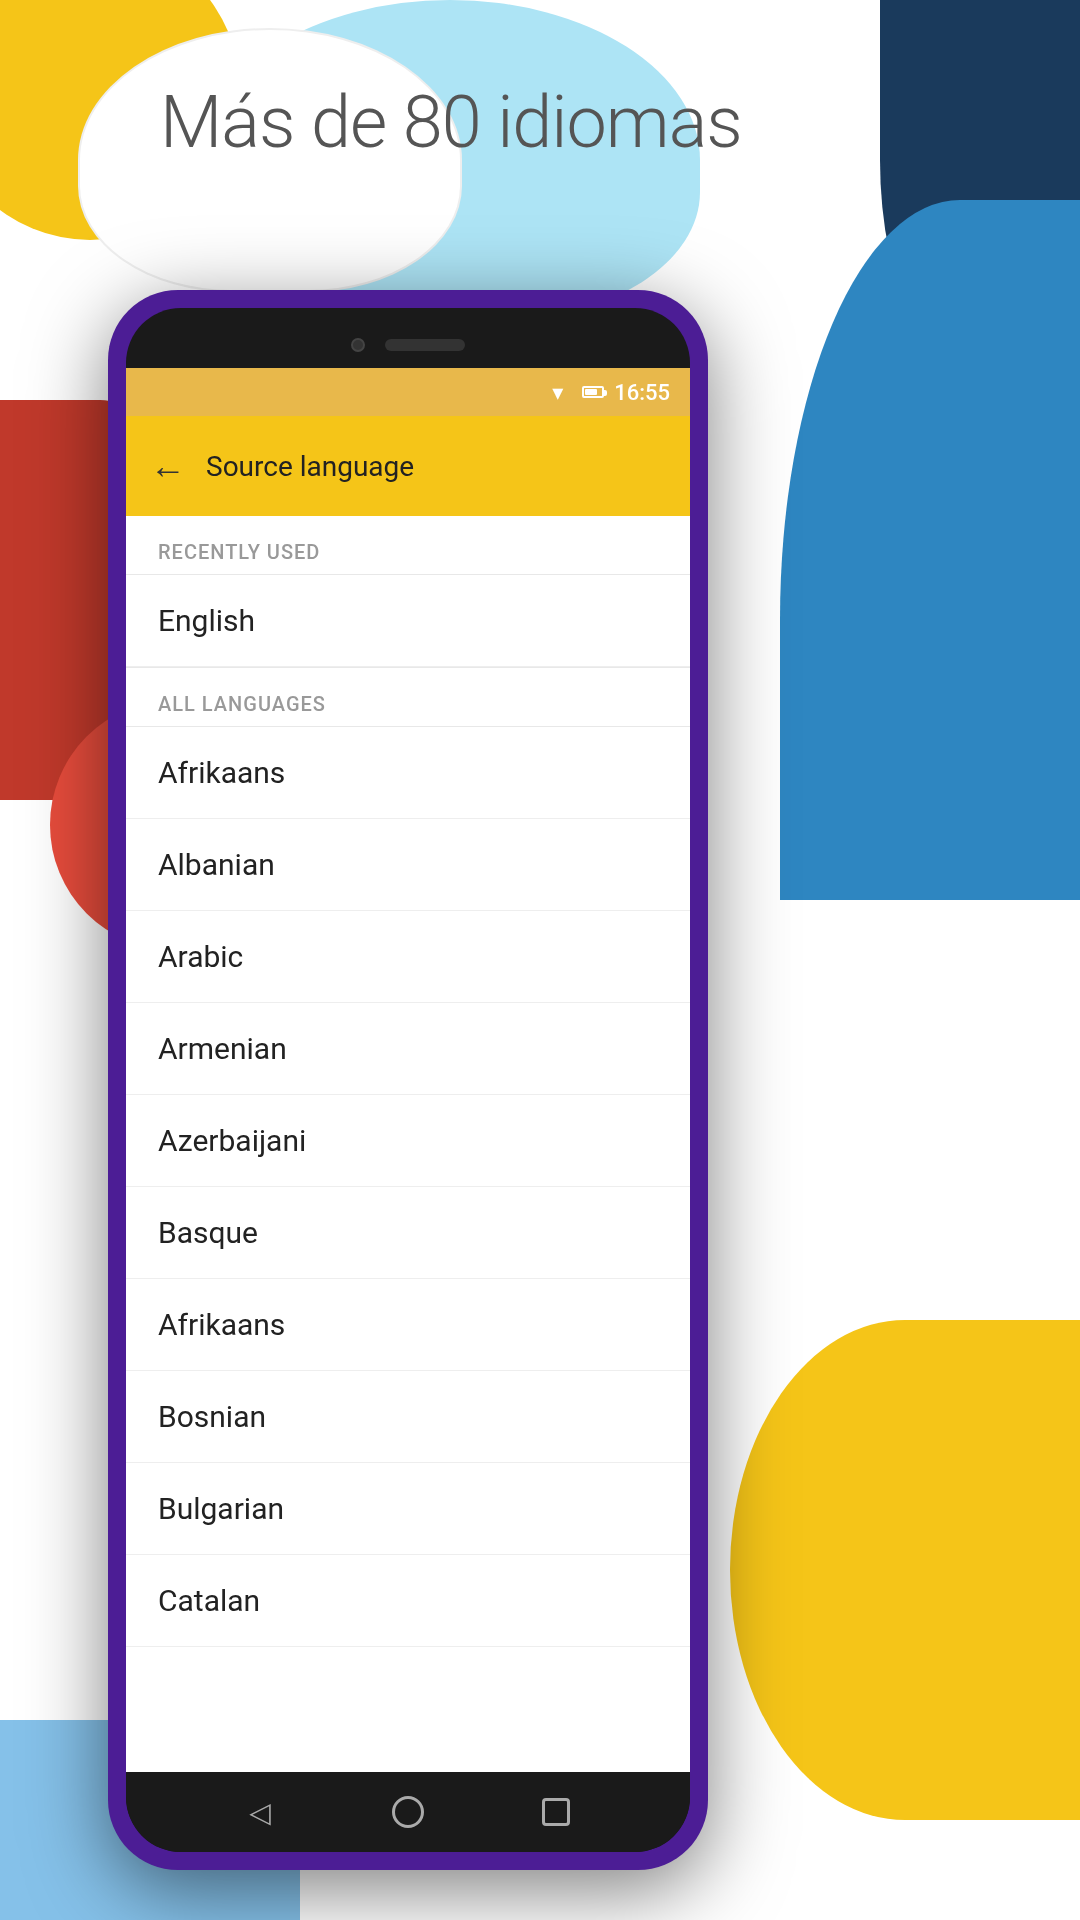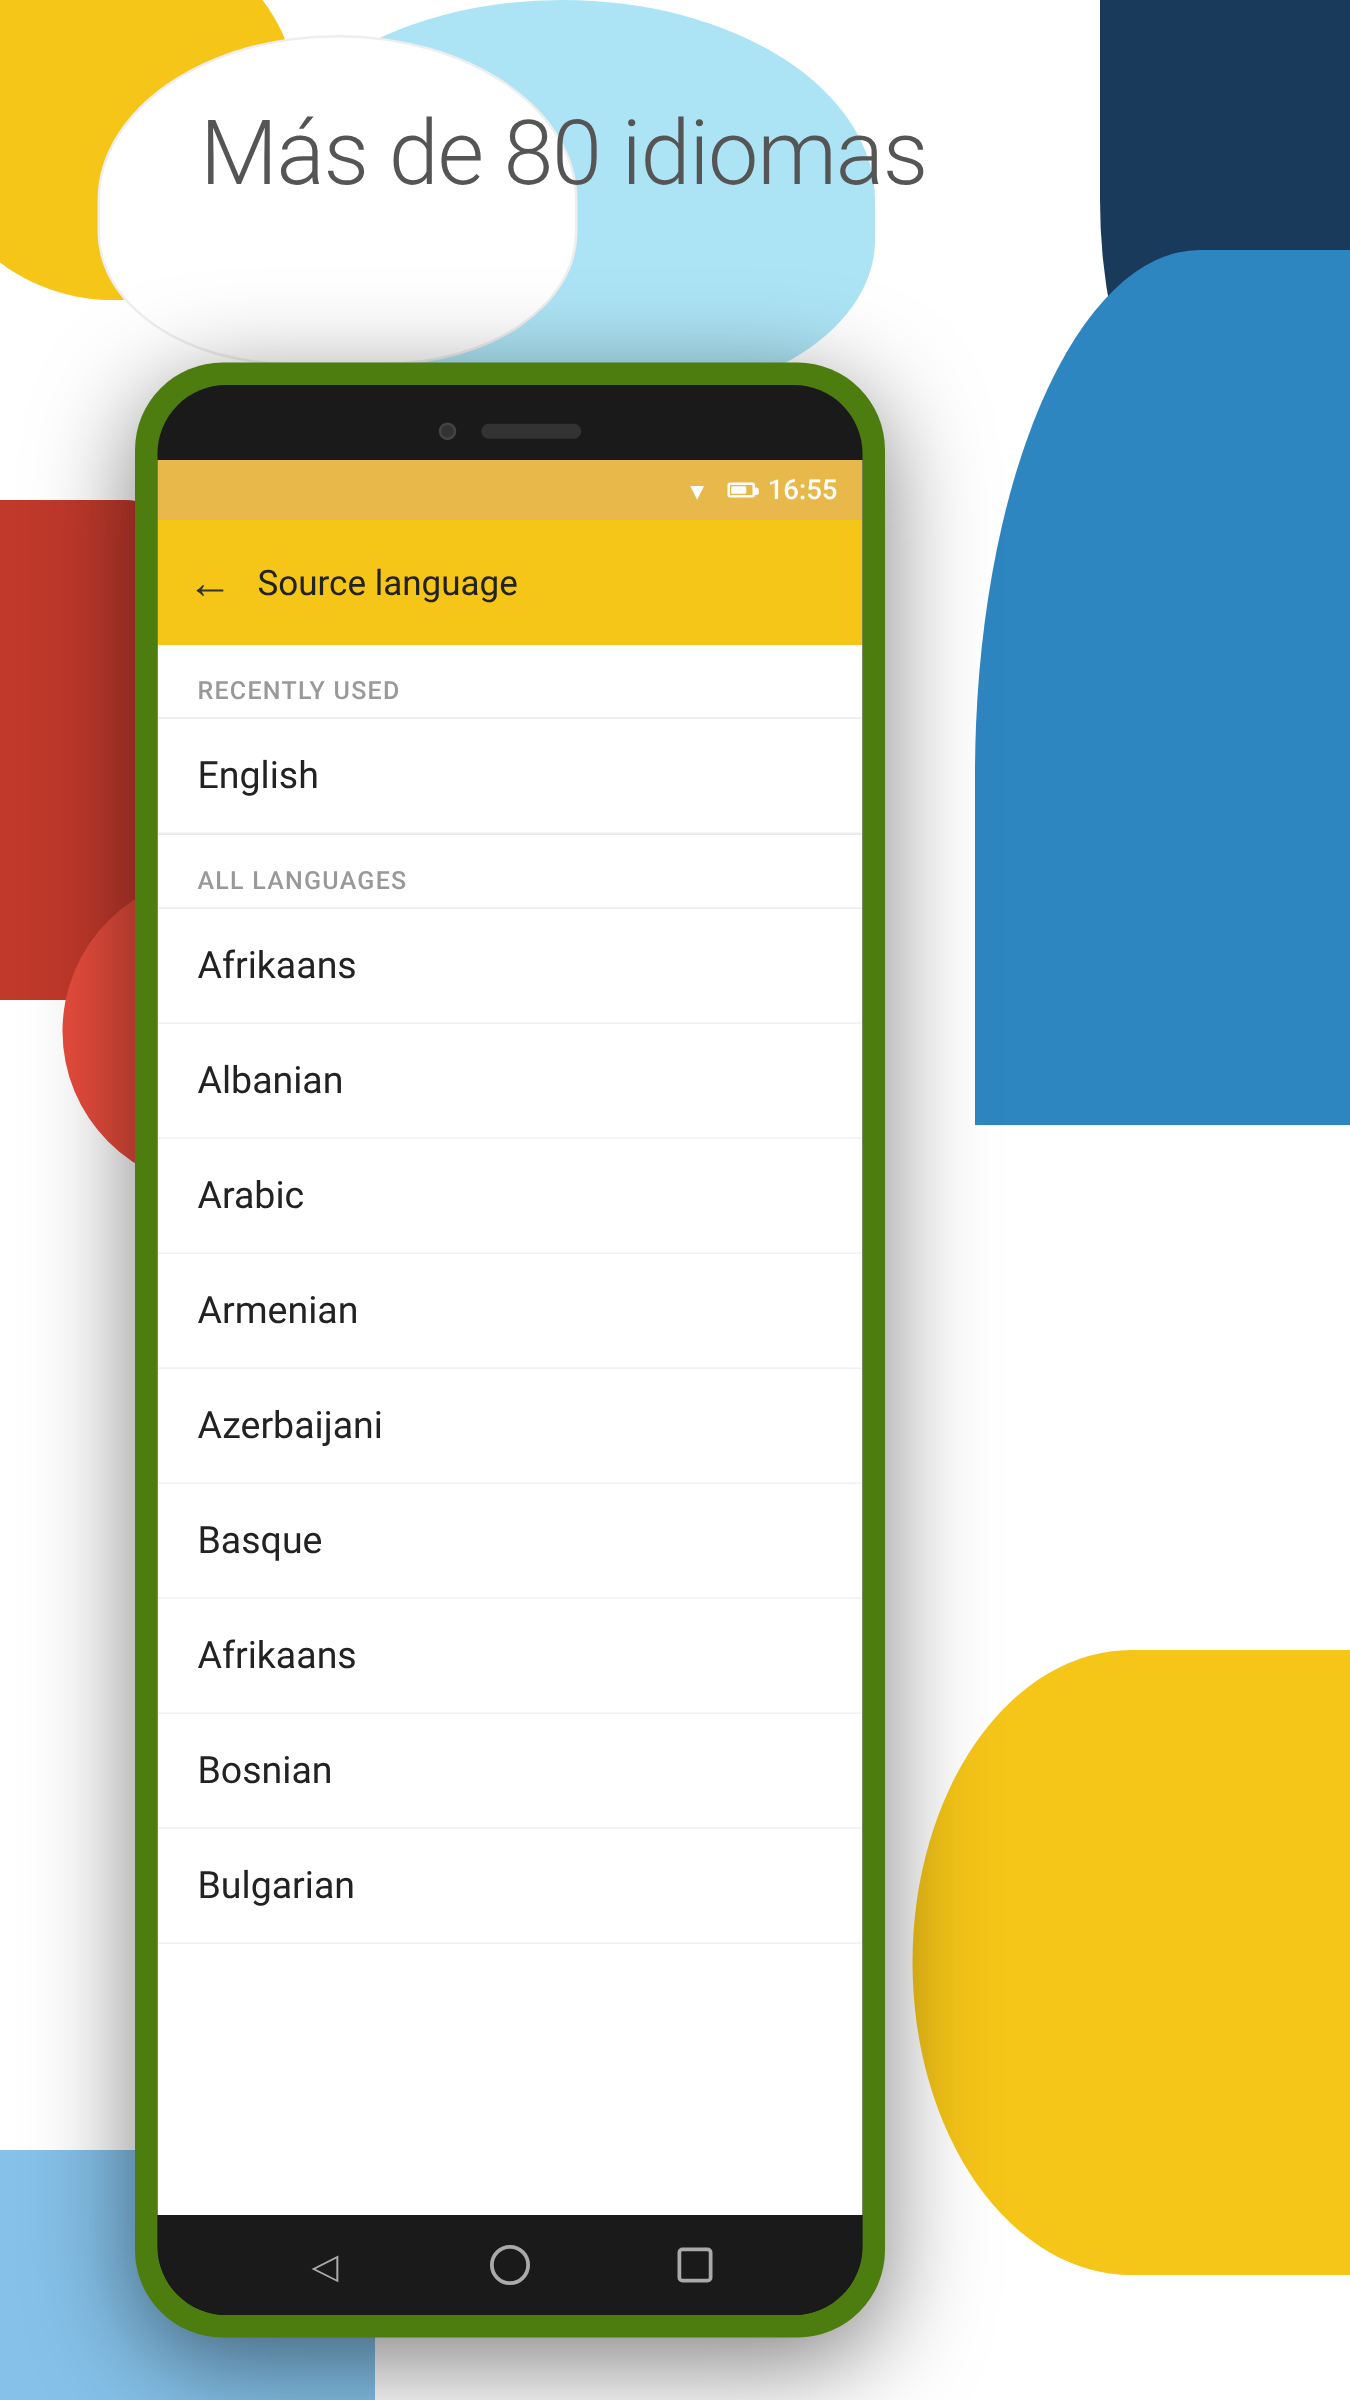--- a/index.html
+++ b/index.html
@@ -99,21 +99,21 @@
       letter-spacing: -1px;
     }
 
     
     .phone-frame {
       position: absolute;
       top: 290px;
       left: 108px;
       width: 600px;
       height: 1580px;
-      background: #4d7c0f;
+      background: #4c1d95;
       border-radius: 70px;
       box-shadow: 0 20px 80px rgba(0,0,0,0.5);
       overflow: hidden;
     }
     .phone-inner {
       position: absolute;
       top: 18px; left: 18px;
       right: 18px; bottom: 18px;
       background: #1a1a1a;
       border-radius: 55px;
@@ -330,20 +330,21 @@
         <div class="divider"></div>
         <div class="list-item">Afrikaans</div>
         <div class="list-item">Albanian</div>
         <div class="list-item">Arabic</div>
         <div class="list-item">Armenian</div>
         <div class="list-item">Azerbaijani</div>
         <div class="list-item">Basque</div>
         <div class="list-item">Afrikaans</div>
         <div class="list-item">Bosnian</div>
         <div class="list-item">Bulgarian</div>
+        <div class="list-item">Catalan</div>
       </div>
     </div>
 
     <div class="phone-nav">
       <div class="nav-icon">
         <span class="nav-back">◁</span>
       </div>
       <div class="nav-icon">
         <div class="nav-home"></div>
       </div>

